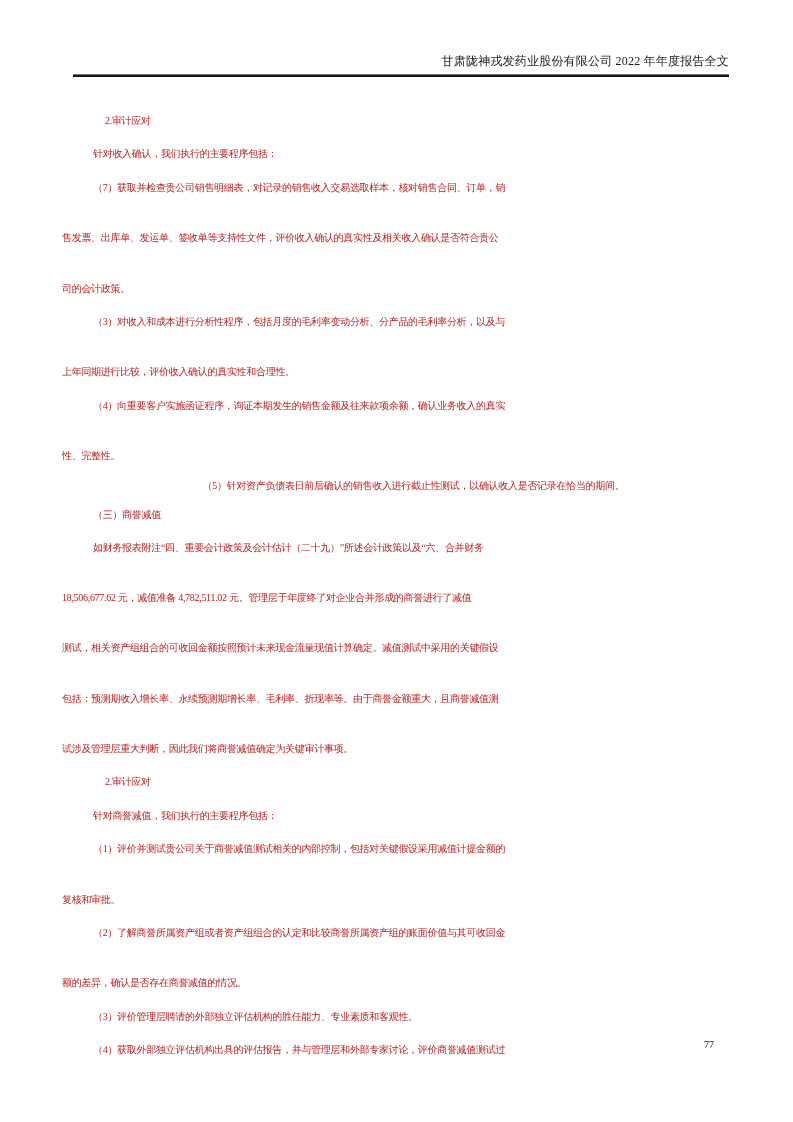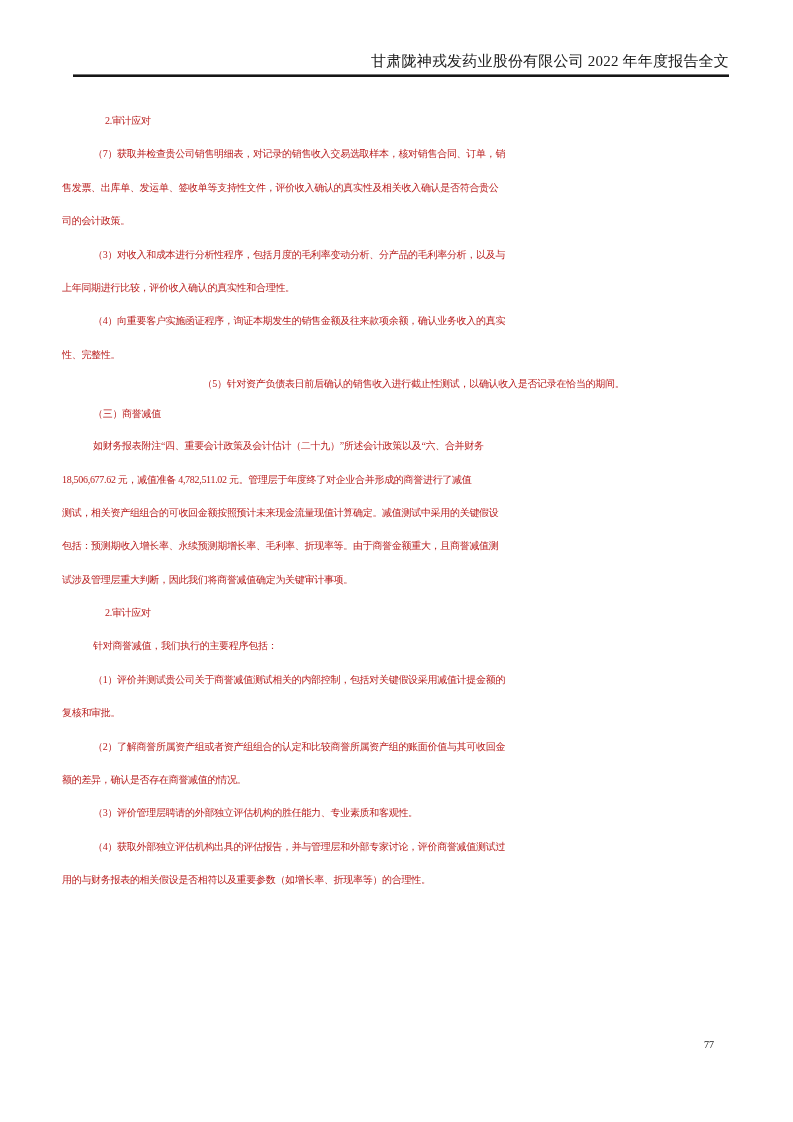--- a/index.html
+++ b/index.html
@@ -15,21 +15,21 @@
     overflow: hidden;
     font-family: "Liberation Serif", "DejaVu Serif", serif;
     color: #151515;
   }
   .header {
     position: absolute;
     top: 51px;
     left: 73px;
     width: 656px;
     text-align: right;
-    font-size: 15px;
+    font-size: 12px;
     line-height: 20px;
     letter-spacing: 0.2px;
     color: #1a1a1a;
     white-space: nowrap;
   }
   .header-rule {
     position: absolute;
     top: 74px;
     left: 73px;
     width: 656px;
@@ -46,21 +46,21 @@
   .line {
     height: 33.4px;
     line-height: 33.4px;
     font-size: 10px;
     letter-spacing: -0.3px;
     white-space: nowrap;
     color: #b91c1c;
   }
   .line.indent-heading { padding-left: 43px; }
   .line.indent-first   { padding-left: 31px; }
-  .line.indent-none    { padding-left: 0; }
+  .line.indent-none    { padding-left: 0; margin-top: 17px; }
   .line.size-s1 { height: 26.4px; line-height: 26.4px; text-align: center; }
   .line.size-s2 { height: 31.6px; line-height: 31.6px; }
   .line.spread  { letter-spacing: 3.2px; }
   .page-number {
     position: absolute;
     top: 1036px;
     left: 704px;
     font-size: 10px;
     line-height: 18px;
     color: #1a1a1a;
@@ -68,20 +68,21 @@
 </style>
 </head>
 <body>
 
 <div class="page">
   <div class="header">甘肃陇神戎发药业股份有限公司 2022 年年度报告全文</div>
   <div class="header-rule"></div>
 
   <div class="document-body">
       <div class="line indent-heading">2.审计应对</div>
+      <div class="line indent-first">针对收入确认，我们执行的主要程序包括：</div>
       <div class="line indent-first">（7）获取并检查贵公司销售明细表，对记录的销售收入交易选取样本，核对销售合同、订单，销</div>
       <div class="line indent-none">售发票、出库单、发运单、签收单等支持性文件，评价收入确认的真实性及相关收入确认是否符合贵公</div>
       <div class="line indent-none">司的会计政策。</div>
       <div class="line indent-first">（3）对收入和成本进行分析性程序，包括月度的毛利率变动分析、分产品的毛利率分析，以及与</div>
       <div class="line indent-none">上年同期进行比较，评价收入确认的真实性和合理性。</div>
       <div class="line indent-first">（4）向重要客户实施函证程序，询证本期发生的销售金额及往来款项余额，确认业务收入的真实</div>
       <div class="line indent-none">性、完整性。</div>
       <div class="line indent-first size-s1">（5）针对资产负债表日前后确认的销售收入进行截止性测试，以确认收入是否记录在恰当的期间。</div>
       <div class="line indent-first size-s2">（三）商誉减值</div>
       <div class="line indent-first">如财务报表附注“四、重要会计政策及会计估计（二十九）”所述会计政策以及“六、合并财务</div>
@@ -90,17 +91,16 @@
       <div class="line indent-none">包括：预测期收入增长率、永续预测期增长率、毛利率、折现率等。由于商誉金额重大，且商誉减值测</div>
       <div class="line indent-none">试涉及管理层重大判断，因此我们将商誉减值确定为关键审计事项。</div>
       <div class="line indent-heading">2.审计应对</div>
       <div class="line indent-first">针对商誉减值，我们执行的主要程序包括：</div>
       <div class="line indent-first">（1）评价并测试贵公司关于商誉减值测试相关的内部控制，包括对关键假设采用减值计提金额的</div>
       <div class="line indent-none">复核和审批。</div>
       <div class="line indent-first">（2）了解商誉所属资产组或者资产组组合的认定和比较商誉所属资产组的账面价值与其可收回金</div>
       <div class="line indent-none">额的差异，确认是否存在商誉减值的情况。</div>
       <div class="line indent-first">（3）评价管理层聘请的外部独立评估机构的胜任能力、专业素质和客观性。</div>
       <div class="line indent-first">（4）获取外部独立评估机构出具的评估报告，并与管理层和外部专家讨论，评价商誉减值测试过</div>
-      <div class="line indent-none">用的与财务报表的相关假设是否相符以及重要参数（如增长率、折现率等）的合理性。</div>
     </div>
 
   <div class="page-number">77</div>
 </div>
 
 </body></html>

